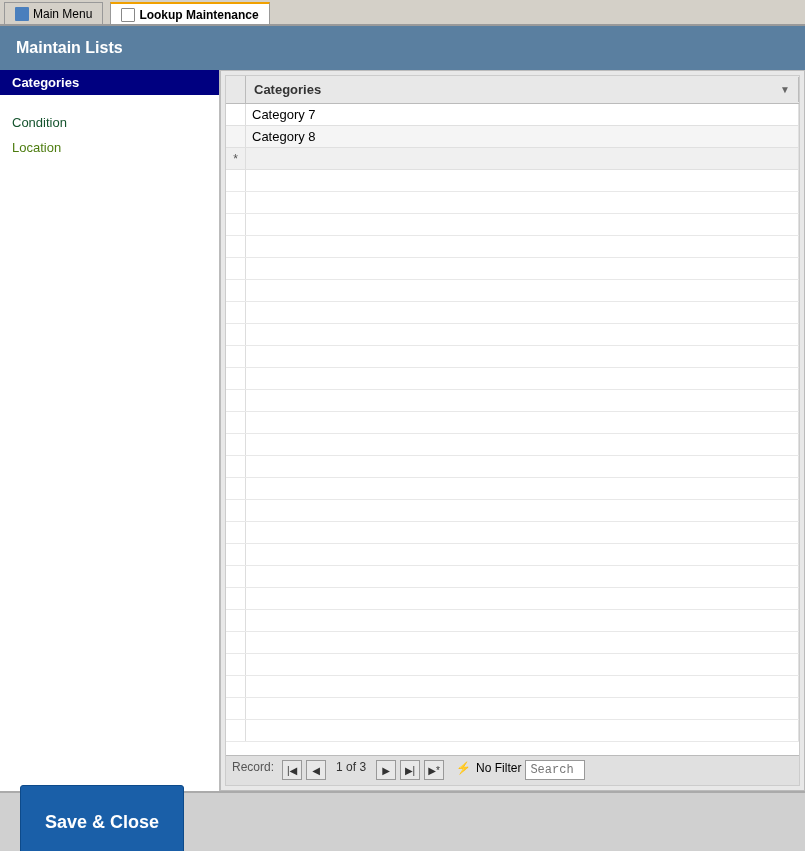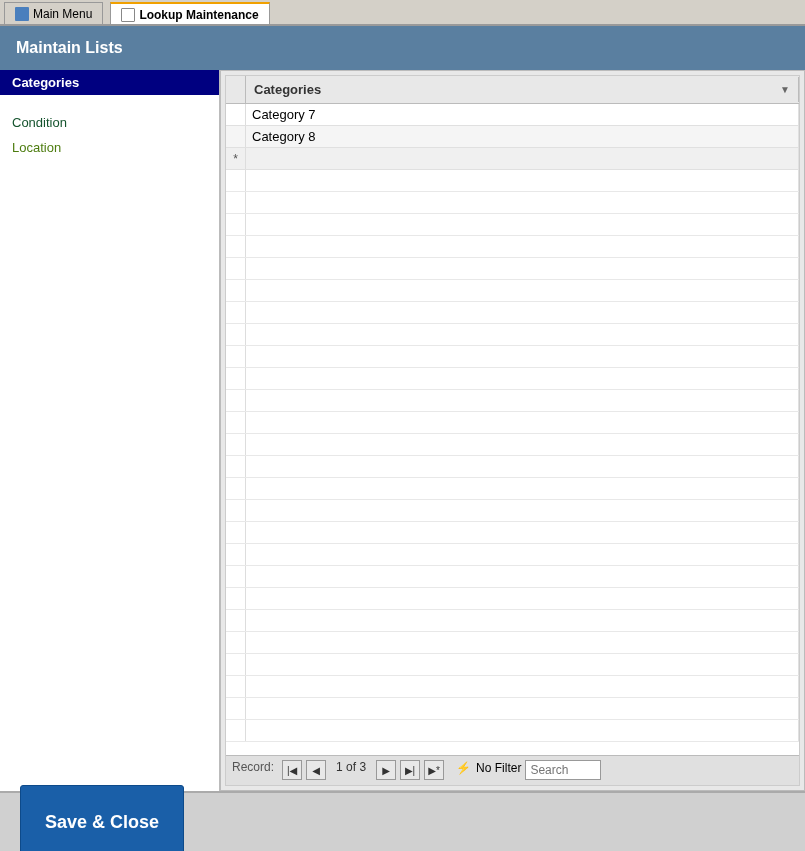--- a/index.html
+++ b/index.html
@@ -226,22 +226,23 @@
       align-items: center;
       justify-content: center;
       color: #cc6600;
       font-size: 12px;
     }
     .nav-search-box {
       border: 1px solid #999;
       background: #fff;
       padding: 1px 4px;
       height: 20px;
-      width: 76px;
-      font-size: 12px;
+      width: 60px;
+      font-size: 12px;
+      font-family: Liberation Mono, monospace;
     }
 
     
     .bottom-bar {
       height: 60px;
       background: #d0d0d0;
       border-top: 2px solid #aaa;
       display: flex;
       align-items: center;
       padding: 0 20px;

